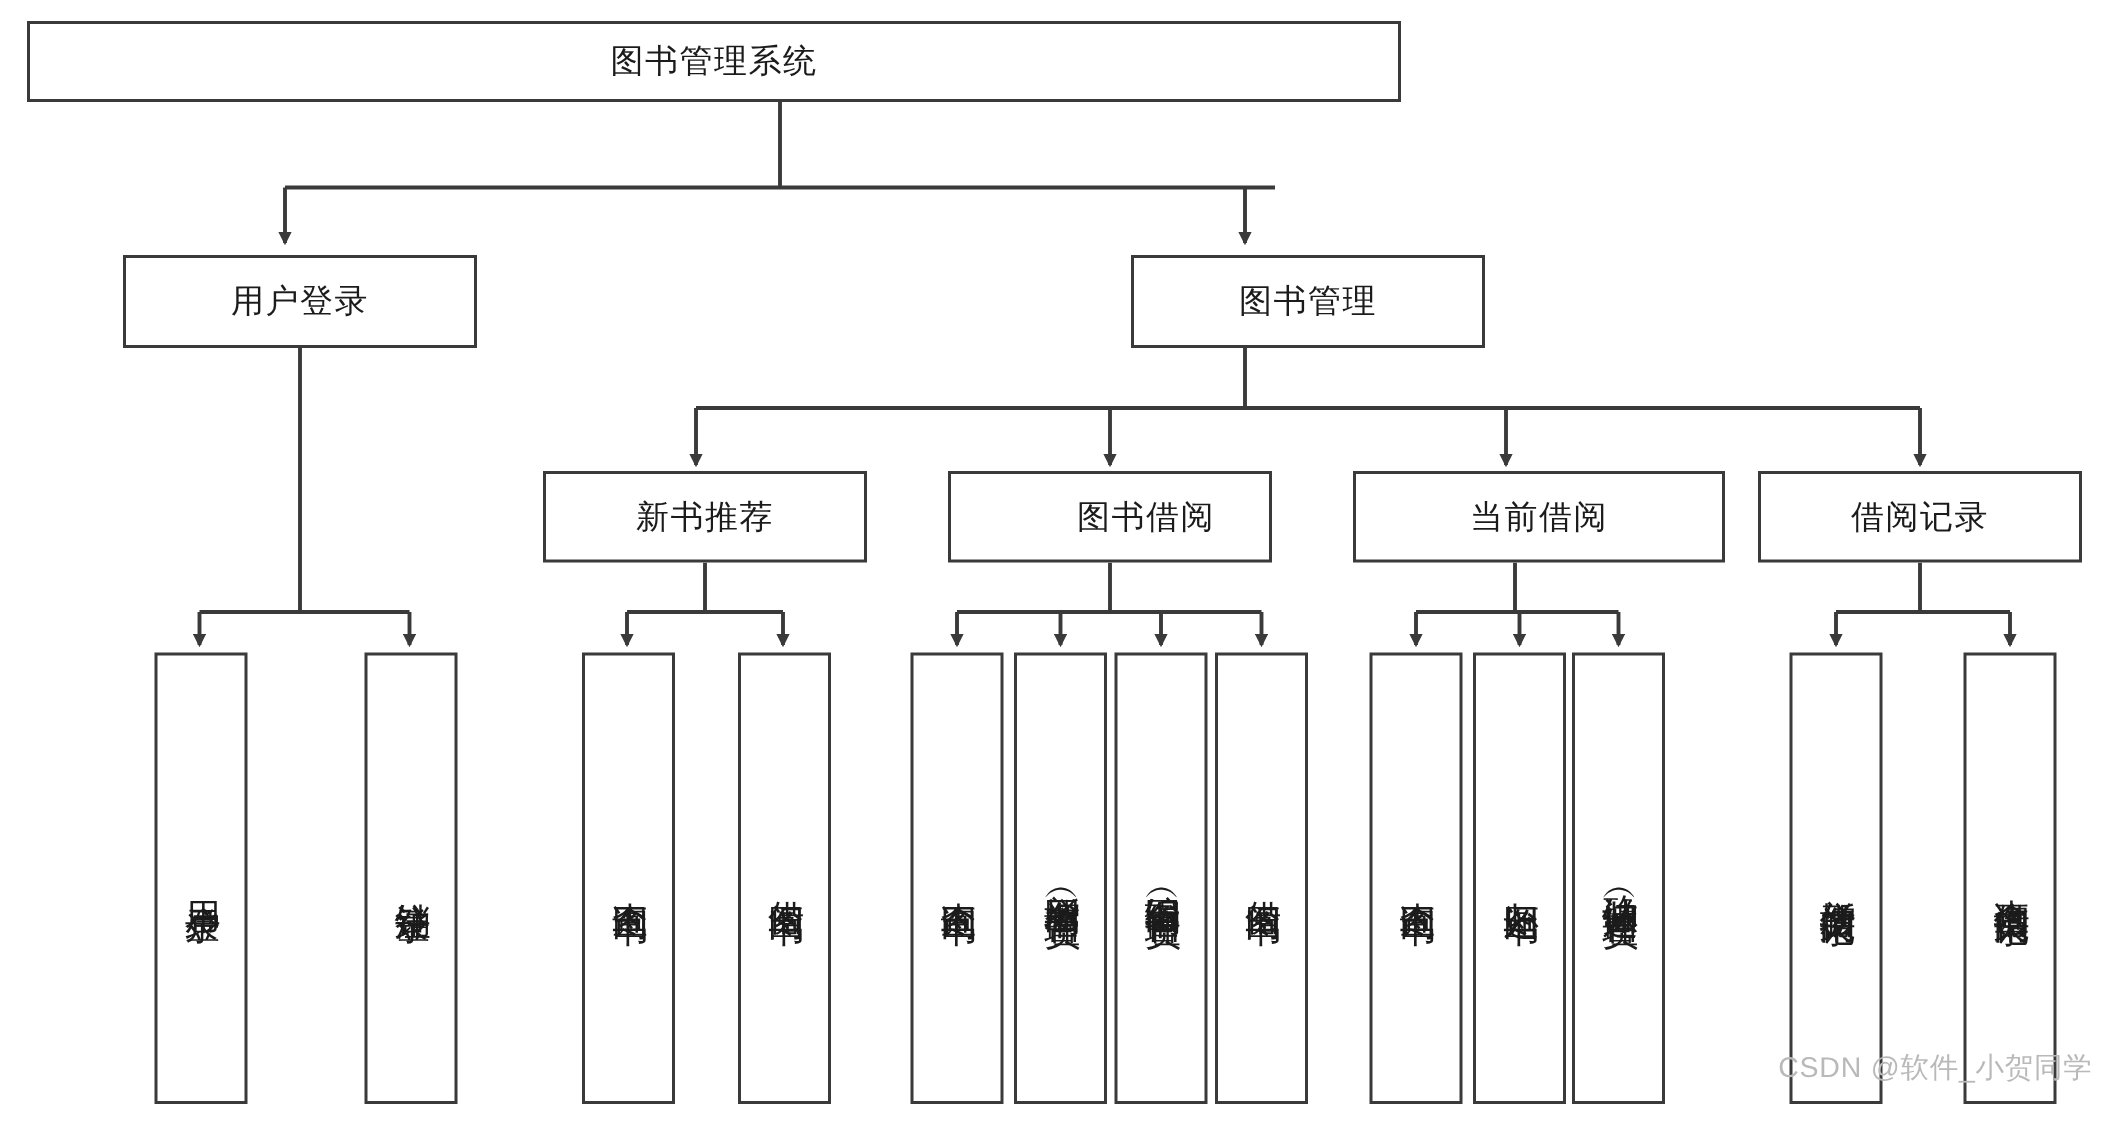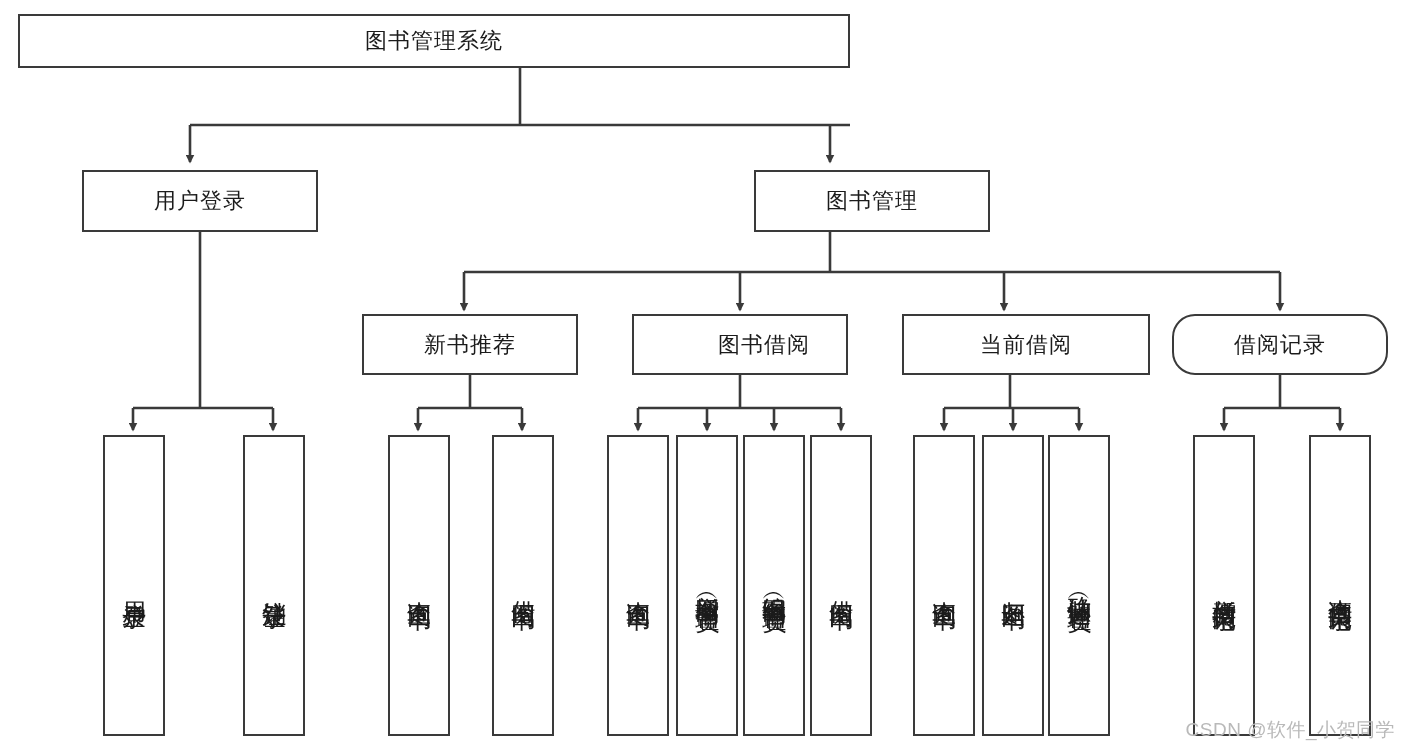--- a/index.html
+++ b/index.html
@@ -8,21 +8,21 @@
   #stage{position:relative;width:1405px;height:747px;background:#ffffff;}
   svg.wires{position:absolute;left:0;top:0;width:1405px;height:747px;overflow:visible;}
   .node{position:absolute;box-sizing:border-box;background:#ffffff;
         border:2.5px solid #3a3a3a;display:flex;align-items:center;
         justify-content:center;color:#1b1b1b;}
   .node.h{font-size:22px;letter-spacing:1px;}
   .node.v{writing-mode:vertical-rl;text-orientation:upright;
           font-size:24px;line-height:1.18;letter-spacing:2px;
           padding:10px 0;justify-content:center;align-items:center;}
   .node.v span{display:block;writing-mode:vertical-rl;text-orientation:upright;}
-  .watermark{position:absolute;right:10px;bottom:4px;color:#b9b9b9;
+  .watermark{position:absolute;right:10px;bottom:22px;color:#b9b9b9;
              font-size:19px;letter-spacing:.5px;white-space:nowrap;}
 </style>
 </head>
 <body>
 
 <div id="stage">
 
   <svg class="wires" viewBox="0 0 1405 747" xmlns="http://www.w3.org/2000/svg">
     <defs>
       <marker id="arrow" markerWidth="9" markerHeight="9" refX="7.5" refY="4.5" orient="auto" markerUnits="userSpaceOnUse">
@@ -66,41 +66,41 @@
       <path d="M1013,408 L1013,430" marker-end="url(#arrow)"></path>
       <path d="M1079,408 L1079,430" marker-end="url(#arrow)"></path>
 
       <path d="M1280,375 L1280,408"></path>
       <path d="M1224,408 L1340,408"></path>
       <path d="M1224,408 L1224,430" marker-end="url(#arrow)"></path>
       <path d="M1340,408 L1340,430" marker-end="url(#arrow)"></path>
     </g>
   </svg>
 
-  <div class="node h" style="left:18px;top:14px;width:832px;height:54px;">
+  <div class="node h" style="left:18px;top:14px;width:916px;height:54px;">
     <span>图书管理系统</span>
   </div>
 
   <div class="node h" style="left:82px;top:170px;width:236px;height:62px;">
     <span>用户登录</span>
   </div>
   <div class="node h" style="left:712px;top:170px;width:236px;height:62px;margin-left:42px;">
     <span>图书管理</span>
   </div>
 
   <div class="node h" style="left:362px;top:314px;width:216px;height:61px;">
     <span>新书推荐</span>
   </div>
   <div class="node h" style="left:632px;top:314px;width:216px;height:61px;padding-left:48px;">
     <span>图书借阅</span>
   </div>
   <div class="node h" style="left:902px;top:314px;width:248px;height:61px;">
     <span>当前借阅</span>
   </div>
-  <div class="node h" style="left:1172px;top:314px;width:216px;height:61px;border-radius:23px;">
+  <div class="node h" style="left:1172px;top:314px;width:216px;height:61px;">
     <span>借阅记录</span>
   </div>
 
   <div class="node v" style="left:103px;top:435px;width:62px;height:301px;">
     <span>用户登录</span>
   </div>
   <div class="node v" style="left:243px;top:435px;width:62px;height:301px;">
     <span>注销登录</span>
   </div>
 

